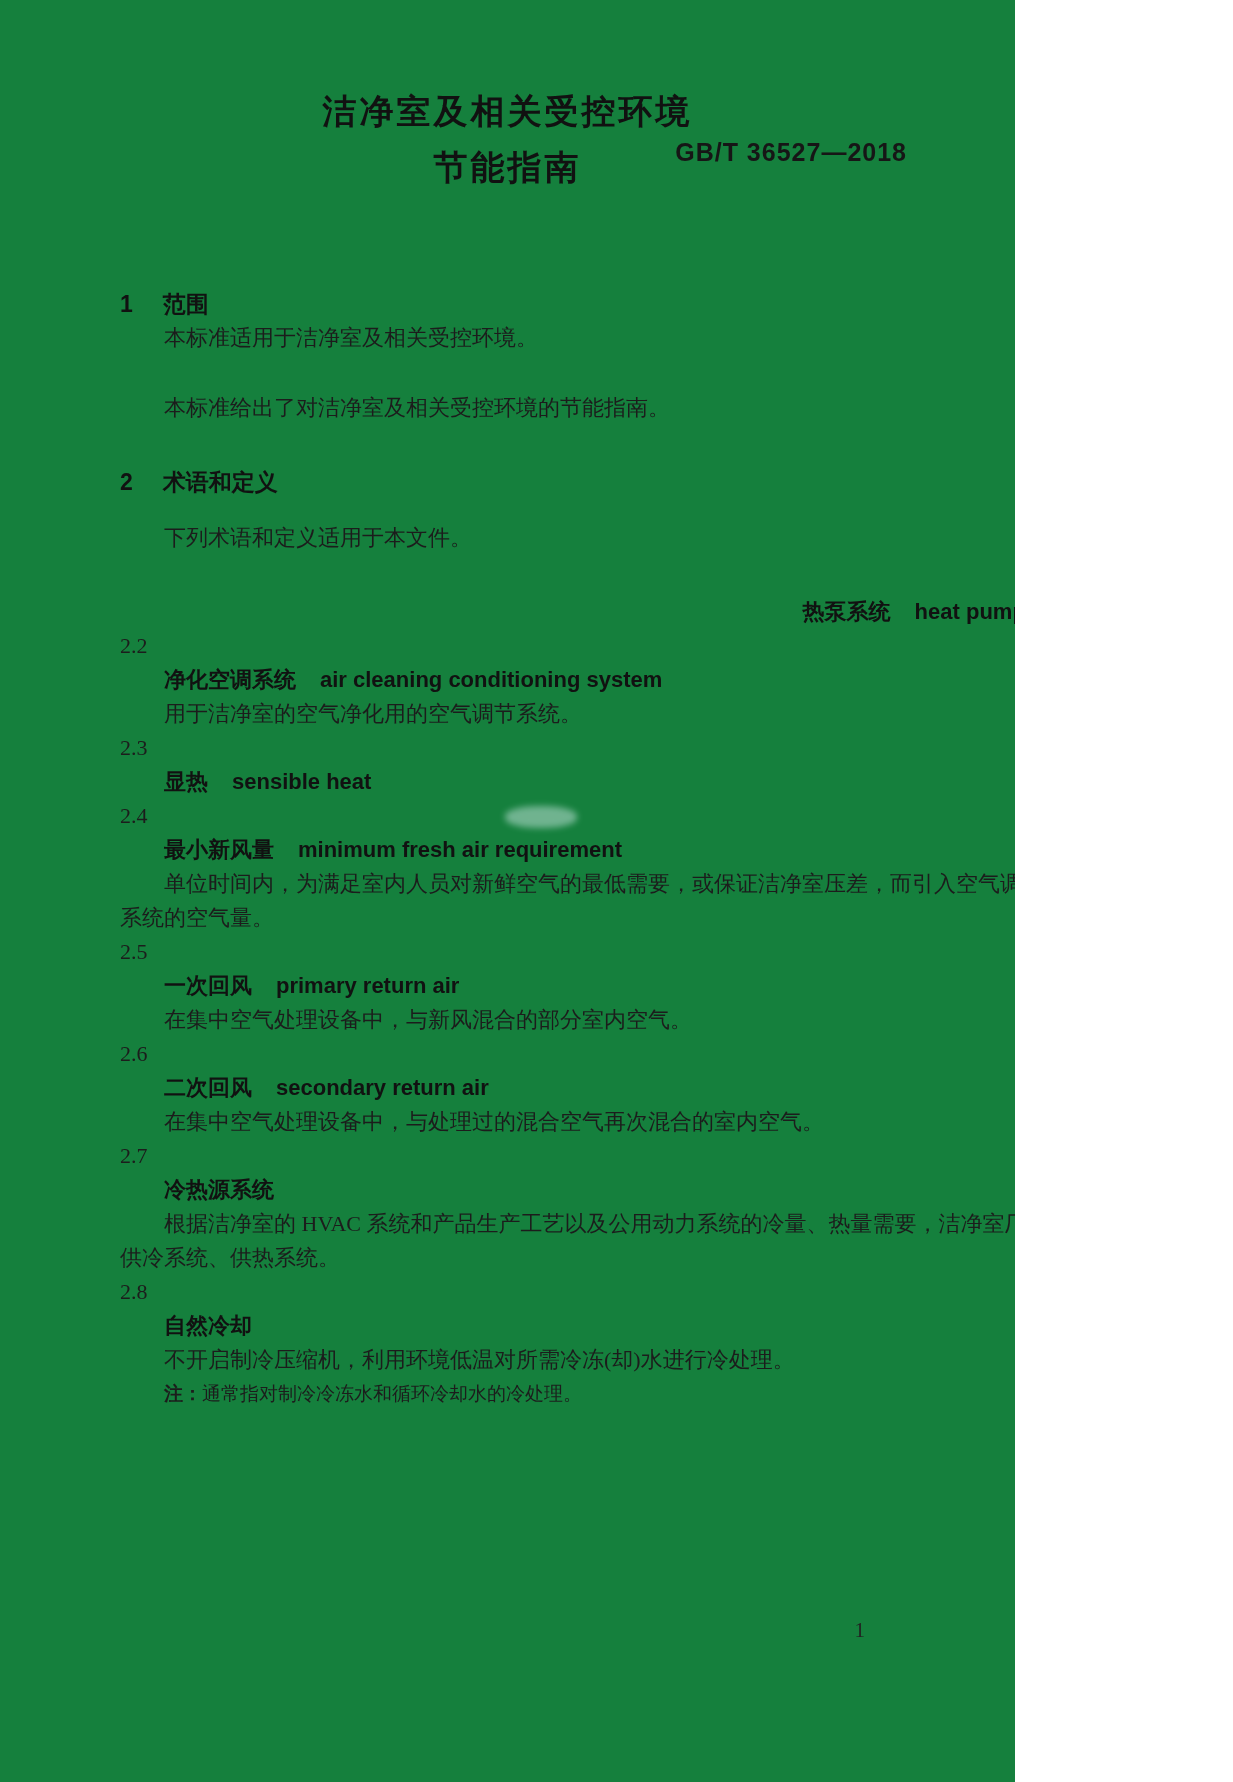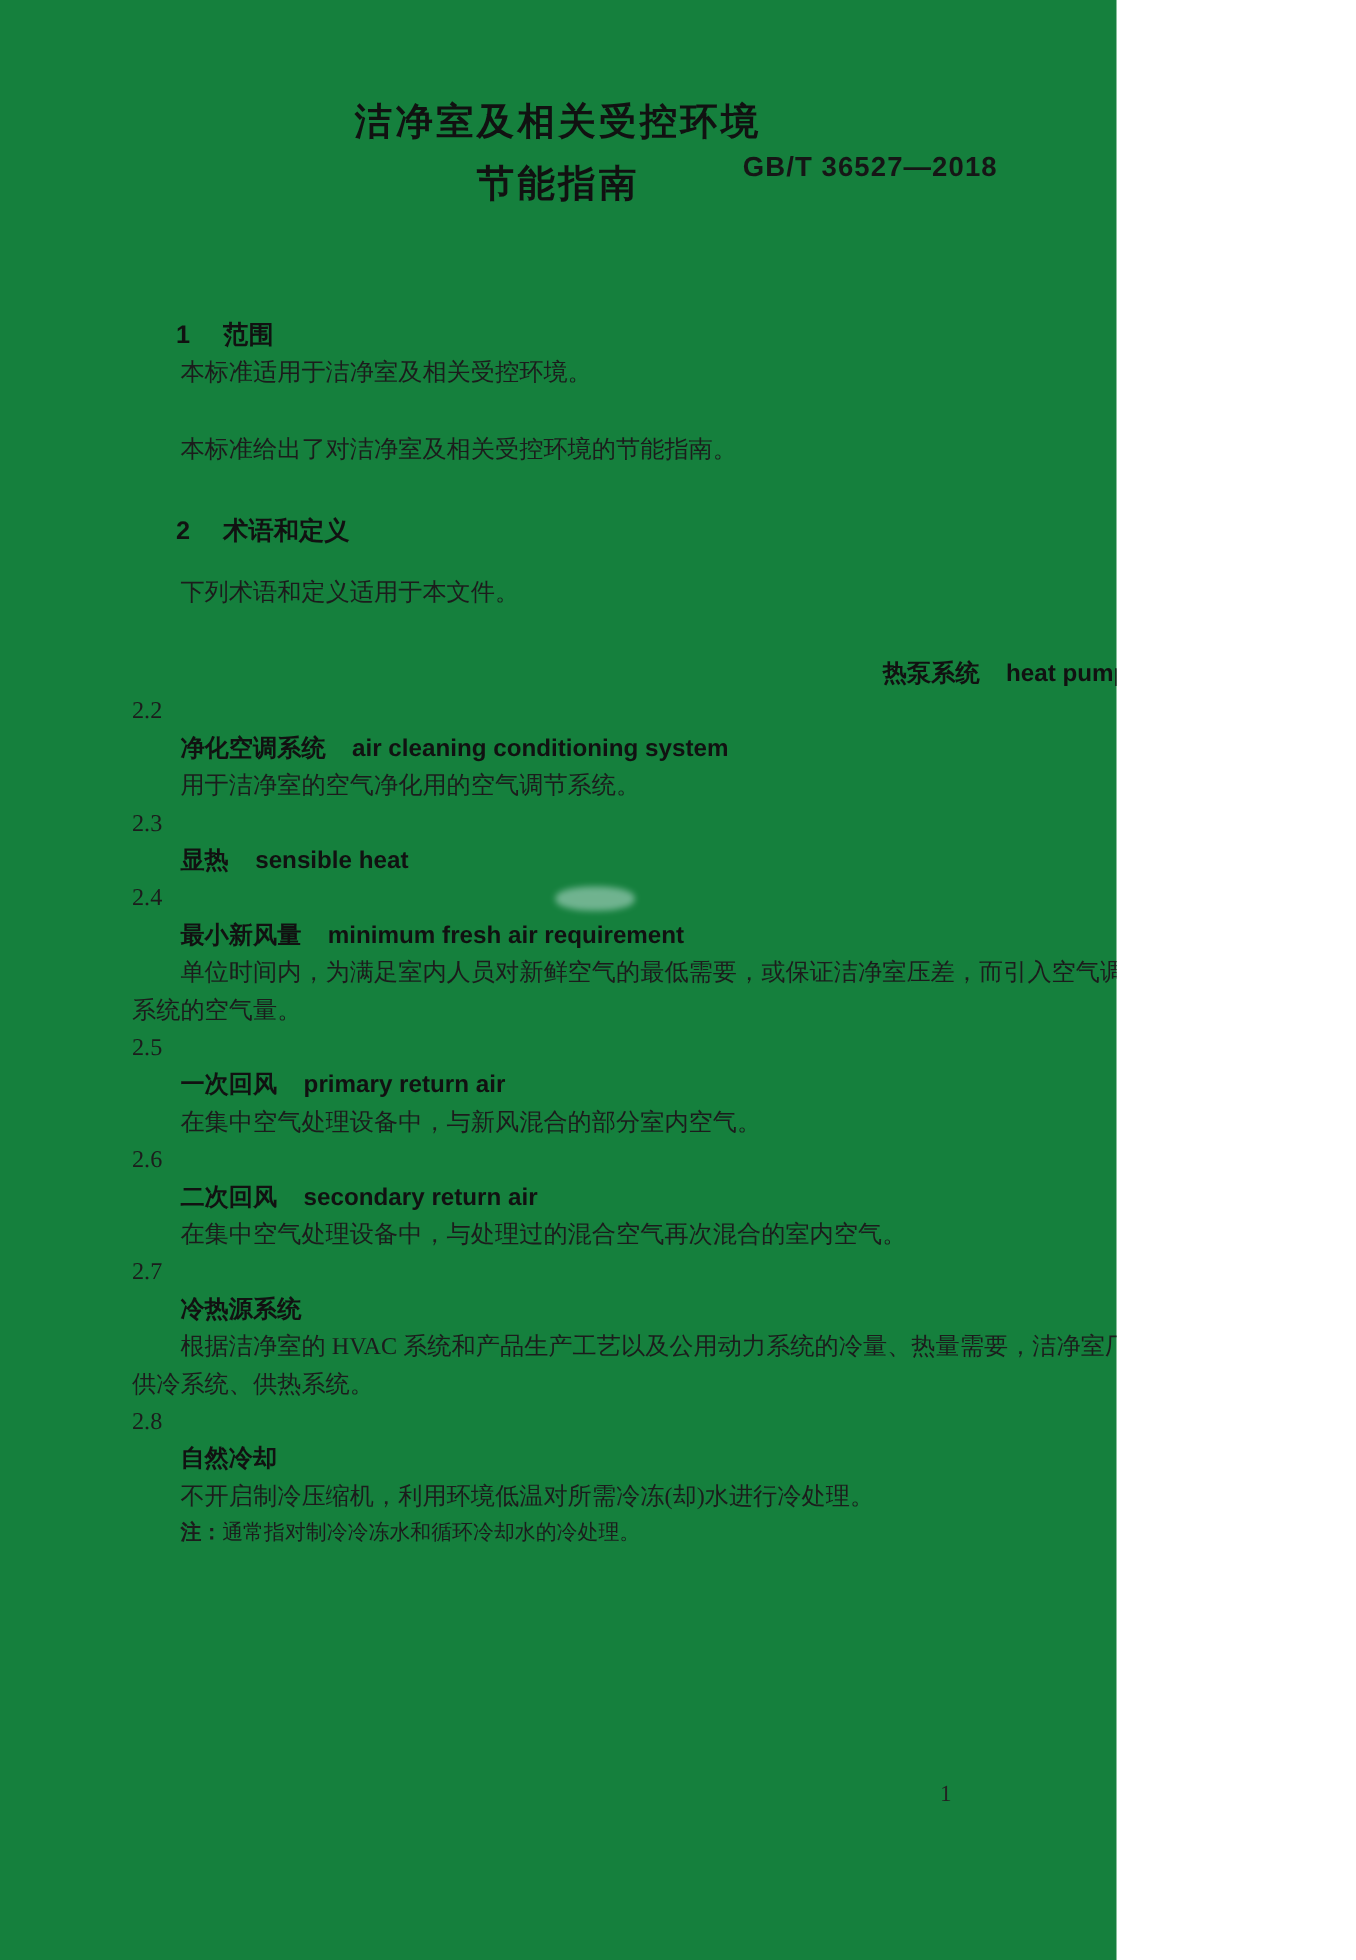--- a/index.html
+++ b/index.html
@@ -27,21 +27,20 @@
   .title-line2 { font-size:34px; line-height:44px; letter-spacing:3px; margin-top:12px; }
 
   .content {
     margin-left:120px; width:1000px;
     font-size:22px; line-height:34px;
   }
   .h1 {
     font-family:"Liberation Sans","DejaVu Sans",sans-serif;
     font-weight:bold; font-size:23px; line-height:34px;
     color:#111;
-    margin-left:40px;
   }
   .h1 .h1-num { margin-right:30px; }
   .h1-scope { margin-top:98px; }
   .h1-terms { margin-top:40px; }
   .p { margin:0; text-indent:2em; }
   .p-first { margin-top:36px; }
   .terms-intro { margin-top:22px; }
   .term-entry-first { margin-top:6px;text-align:right; }
   .term-id { line-height:34px; }
   .term-line {

